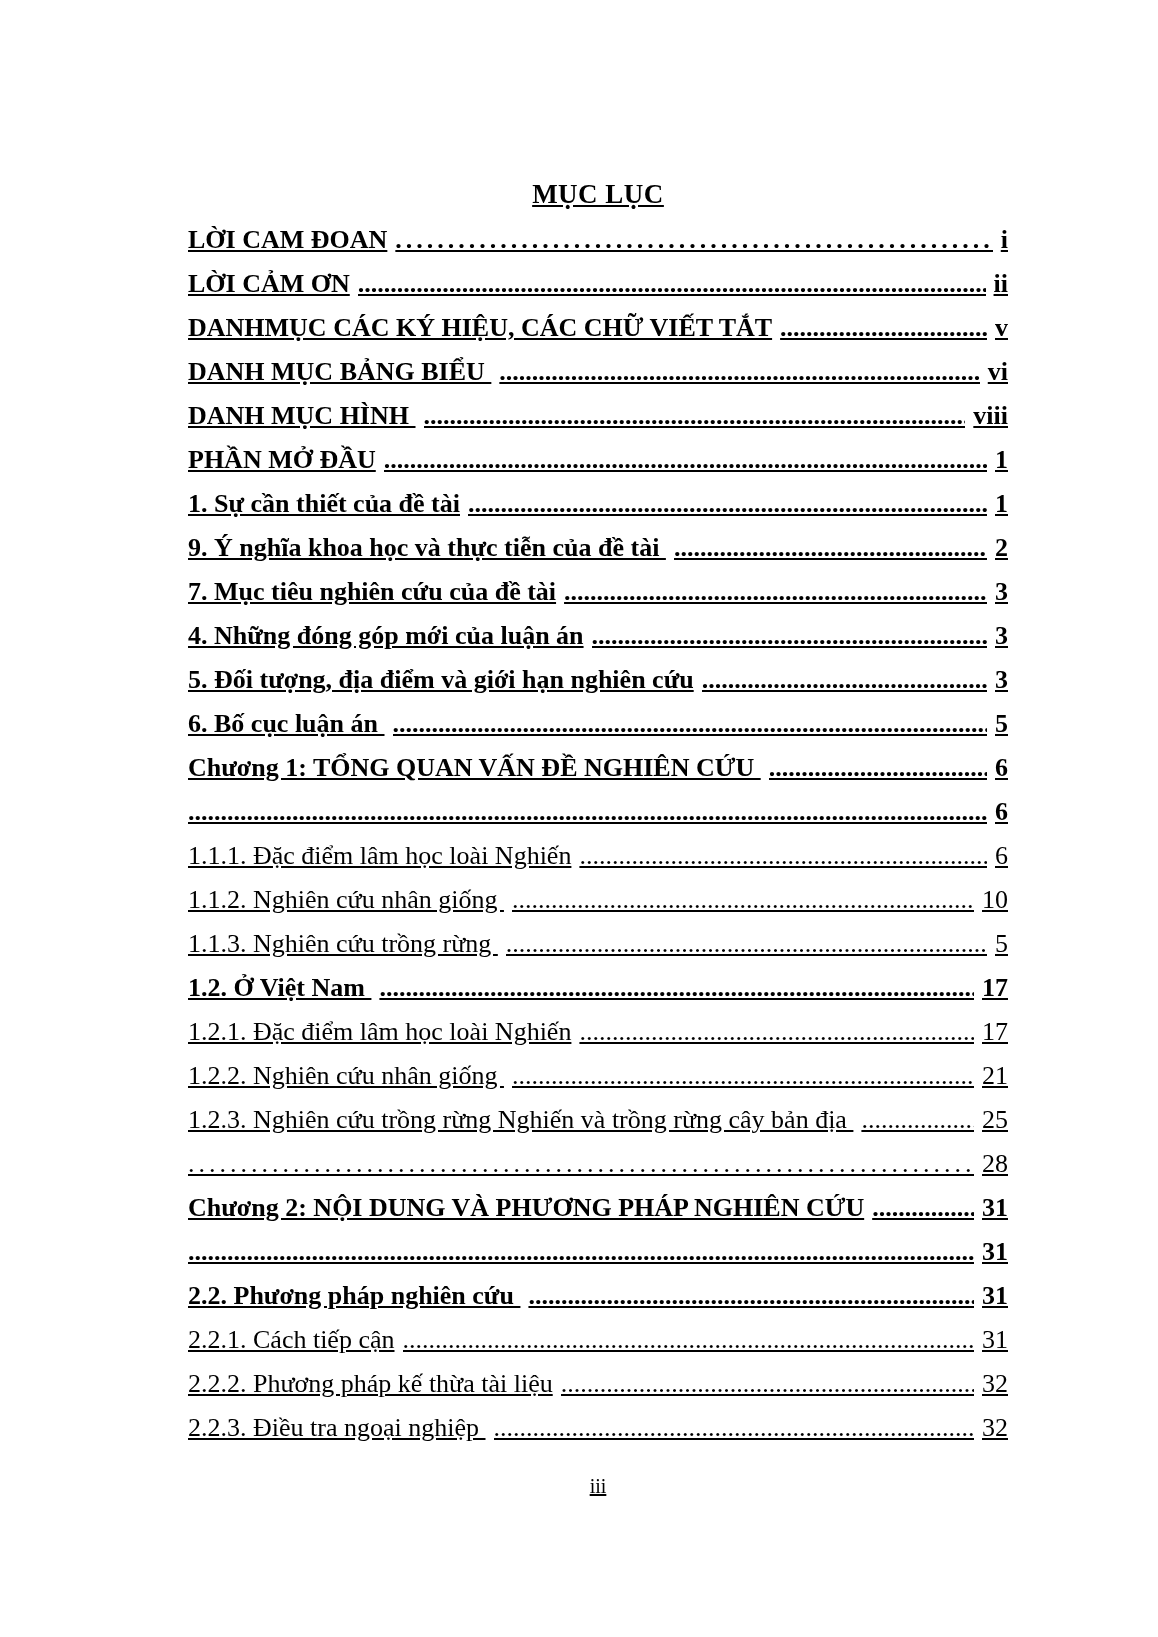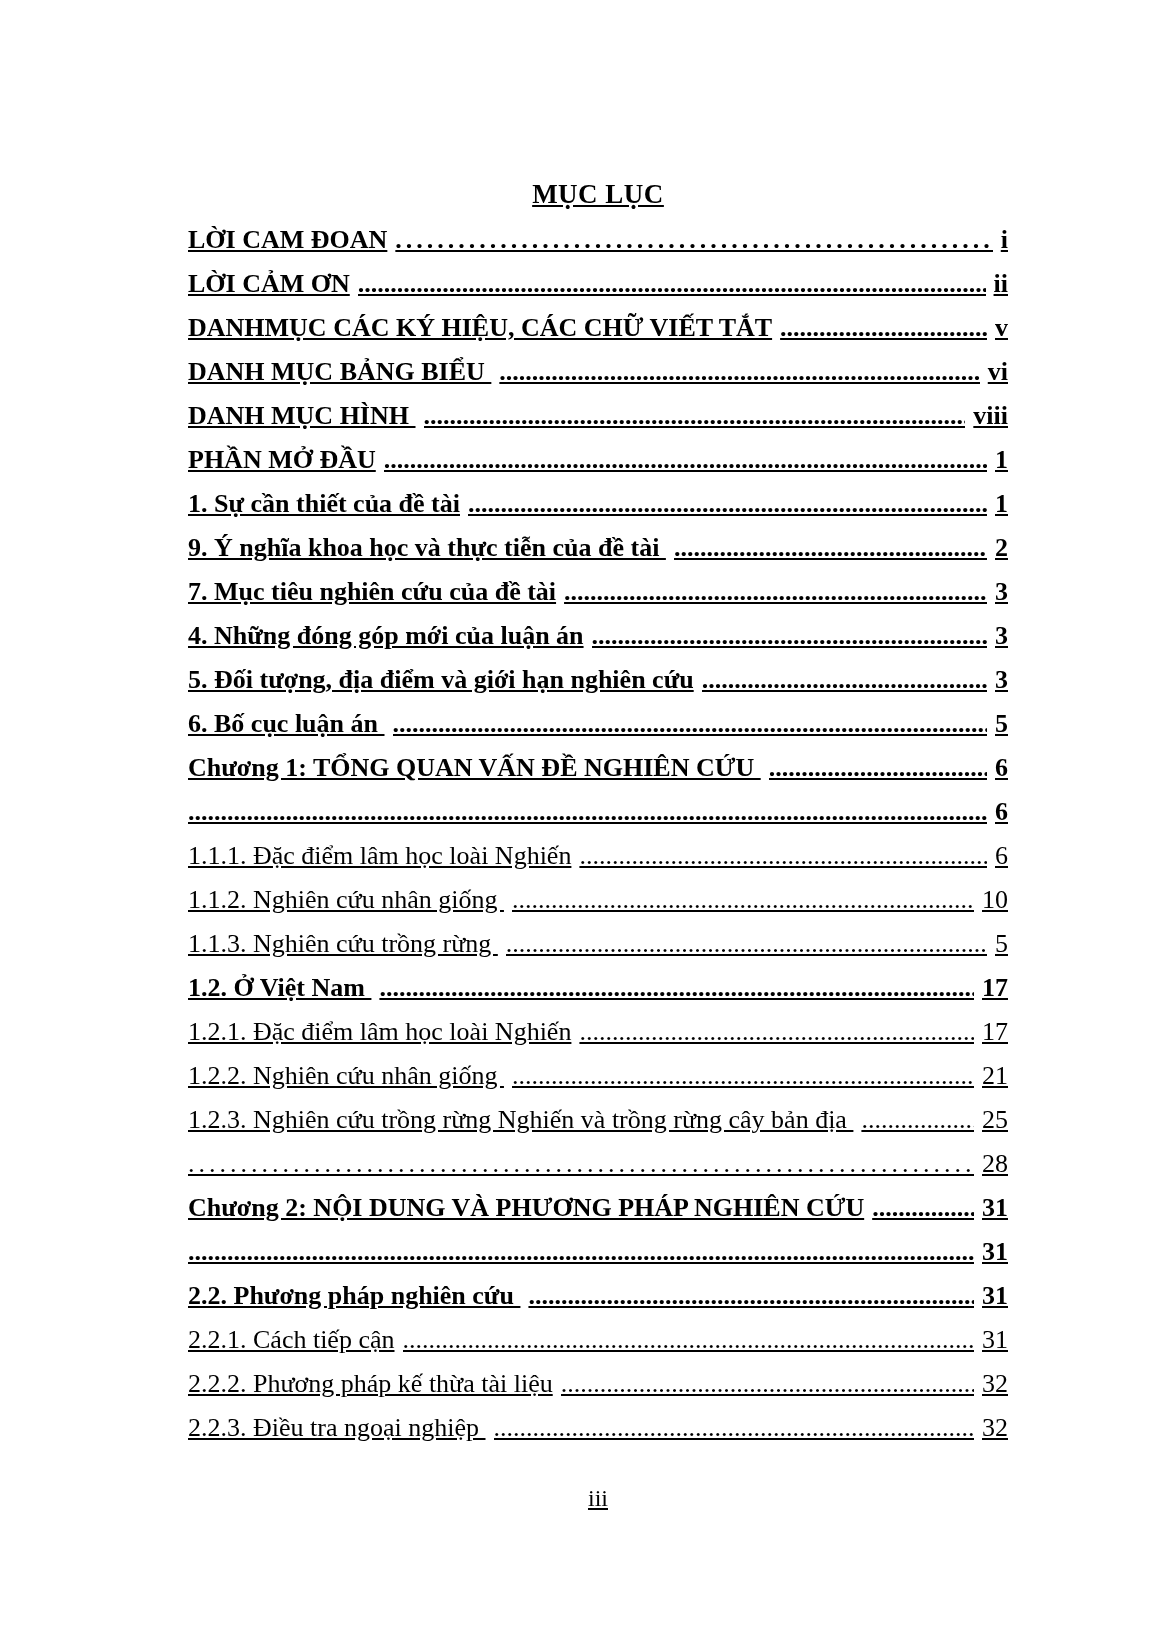--- a/index.html
+++ b/index.html
@@ -54,23 +54,23 @@
     min-width: 0;
   }
   .entry.ellipsis .leader {
     letter-spacing: 4px;
   }
   .entry .pagenum {
     flex: 0 0 auto;
     text-align: right;
   }
   .page-footer {
-    margin-top: 32px;
+    margin-top: 20px;
     text-align: center;
-    font-size: 24px;
+    font-size: 20px;
     line-height: 32px;
   }
 </style>
 </head>
 <body>
 
 <div class="page">
   <div class="doc-title">MỤC LỤC</div>
 
   <div class="toc" id="toc">

